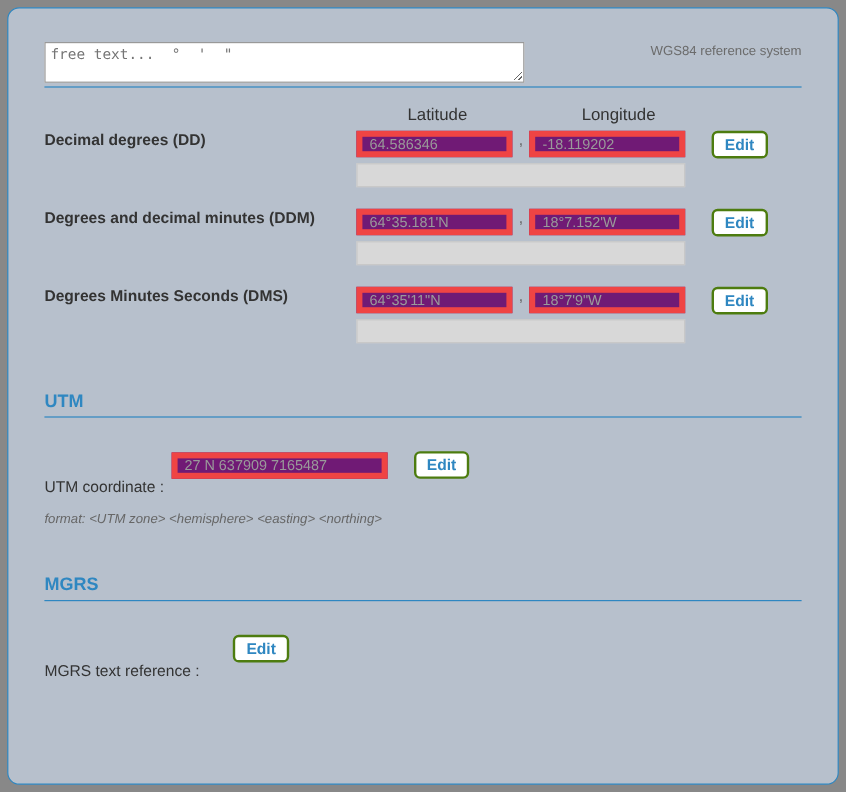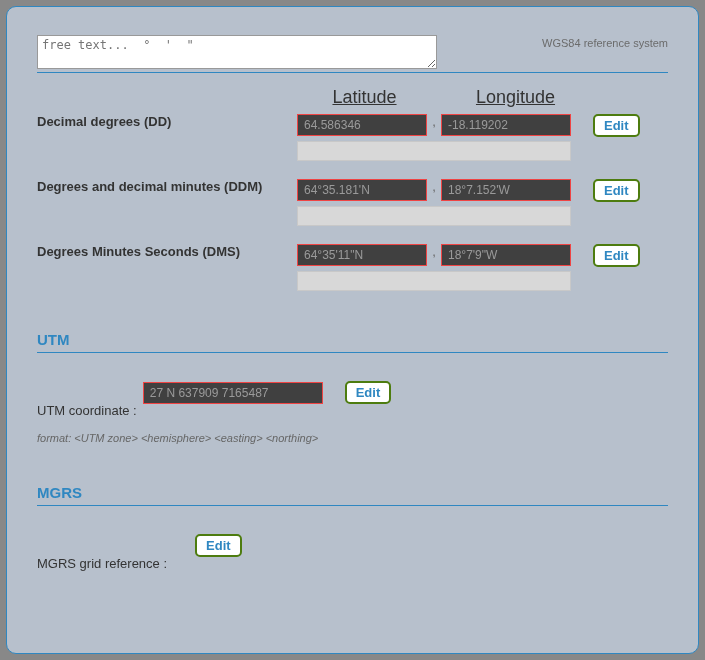--- a/index.html
+++ b/index.html
@@ -46,40 +46,39 @@
   }
   .section-title.first { margin-top: 46px; }
   .hr {
     border: none;
     border-top: 1px solid #2f87c1;
     margin: 0 0 14px 0;
   }
   .colheads {
     display: flex;
     margin-bottom: 6px;
-    font-size: 18px;
+    font-size: 14px;
     color: #333;
-    text-decoration: underline;
   }
   .colheads .spacer { width: 260px; }
   .colheads .col { width: 135px; text-align: center; margin-right: 16px; }
   .row {
     display: flex;
     margin-bottom: 4px;
   }
   .row .label {
     width: 260px;
     font-weight: bold;
     font-size: 13px;
   }
   .ro-input {
     width: 130px;
     height: 22px;
-    border: 1px solid #ef4444;
-    background: #404040;
+    border: 5px solid #ef4444;
+    background: #701a75;
     color: #9a9a9a;
     font-size: 12px;
     padding: 0 6px;
   }
   .sep {
     width: 14px;
     text-align: center;
     color: #666;
   }
   .edit-btn {
@@ -188,17 +187,17 @@
     <span class="inline-label">UTM coordinate :</span>
     <input class="ro-input wide" readonly="" value="27 N 637909 7165487" style="">
     <button class="edit-btn">Edit</button>
   </div>
   <div class="format-note">format: &lt;UTM zone&gt; &lt;hemisphere&gt; &lt;easting&gt; &lt;northing&gt;</div>
 
   
   <div class="section-title">MGRS</div>
   <hr class="hr">
   <div class="inline-row">
-    <span class="inline-label">MGRS grid reference :</span>
+    <span class="inline-label">MGRS text reference :</span>
     <button class="edit-btn">Edit</button>
   </div>
 
 </div>
 
 </body></html>

